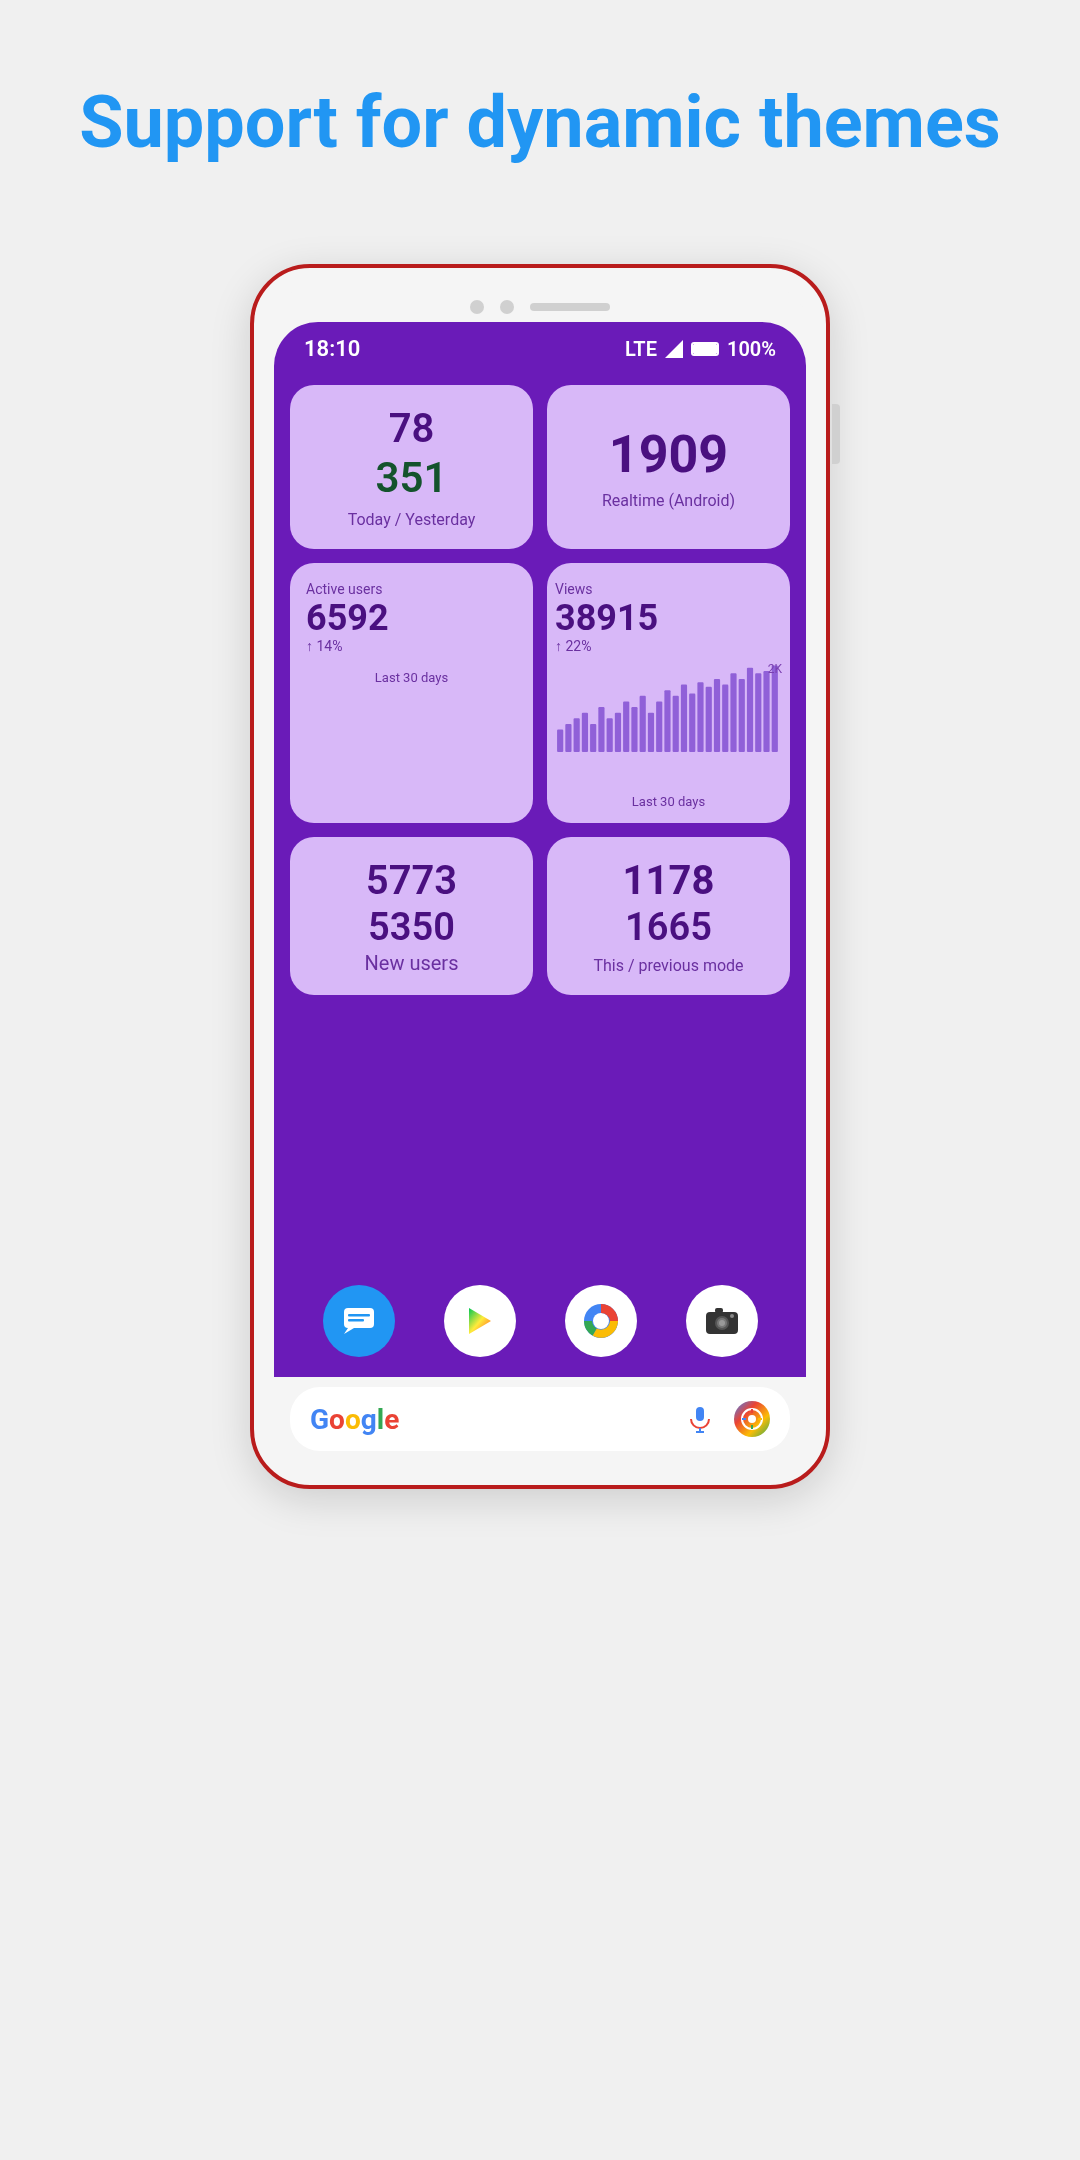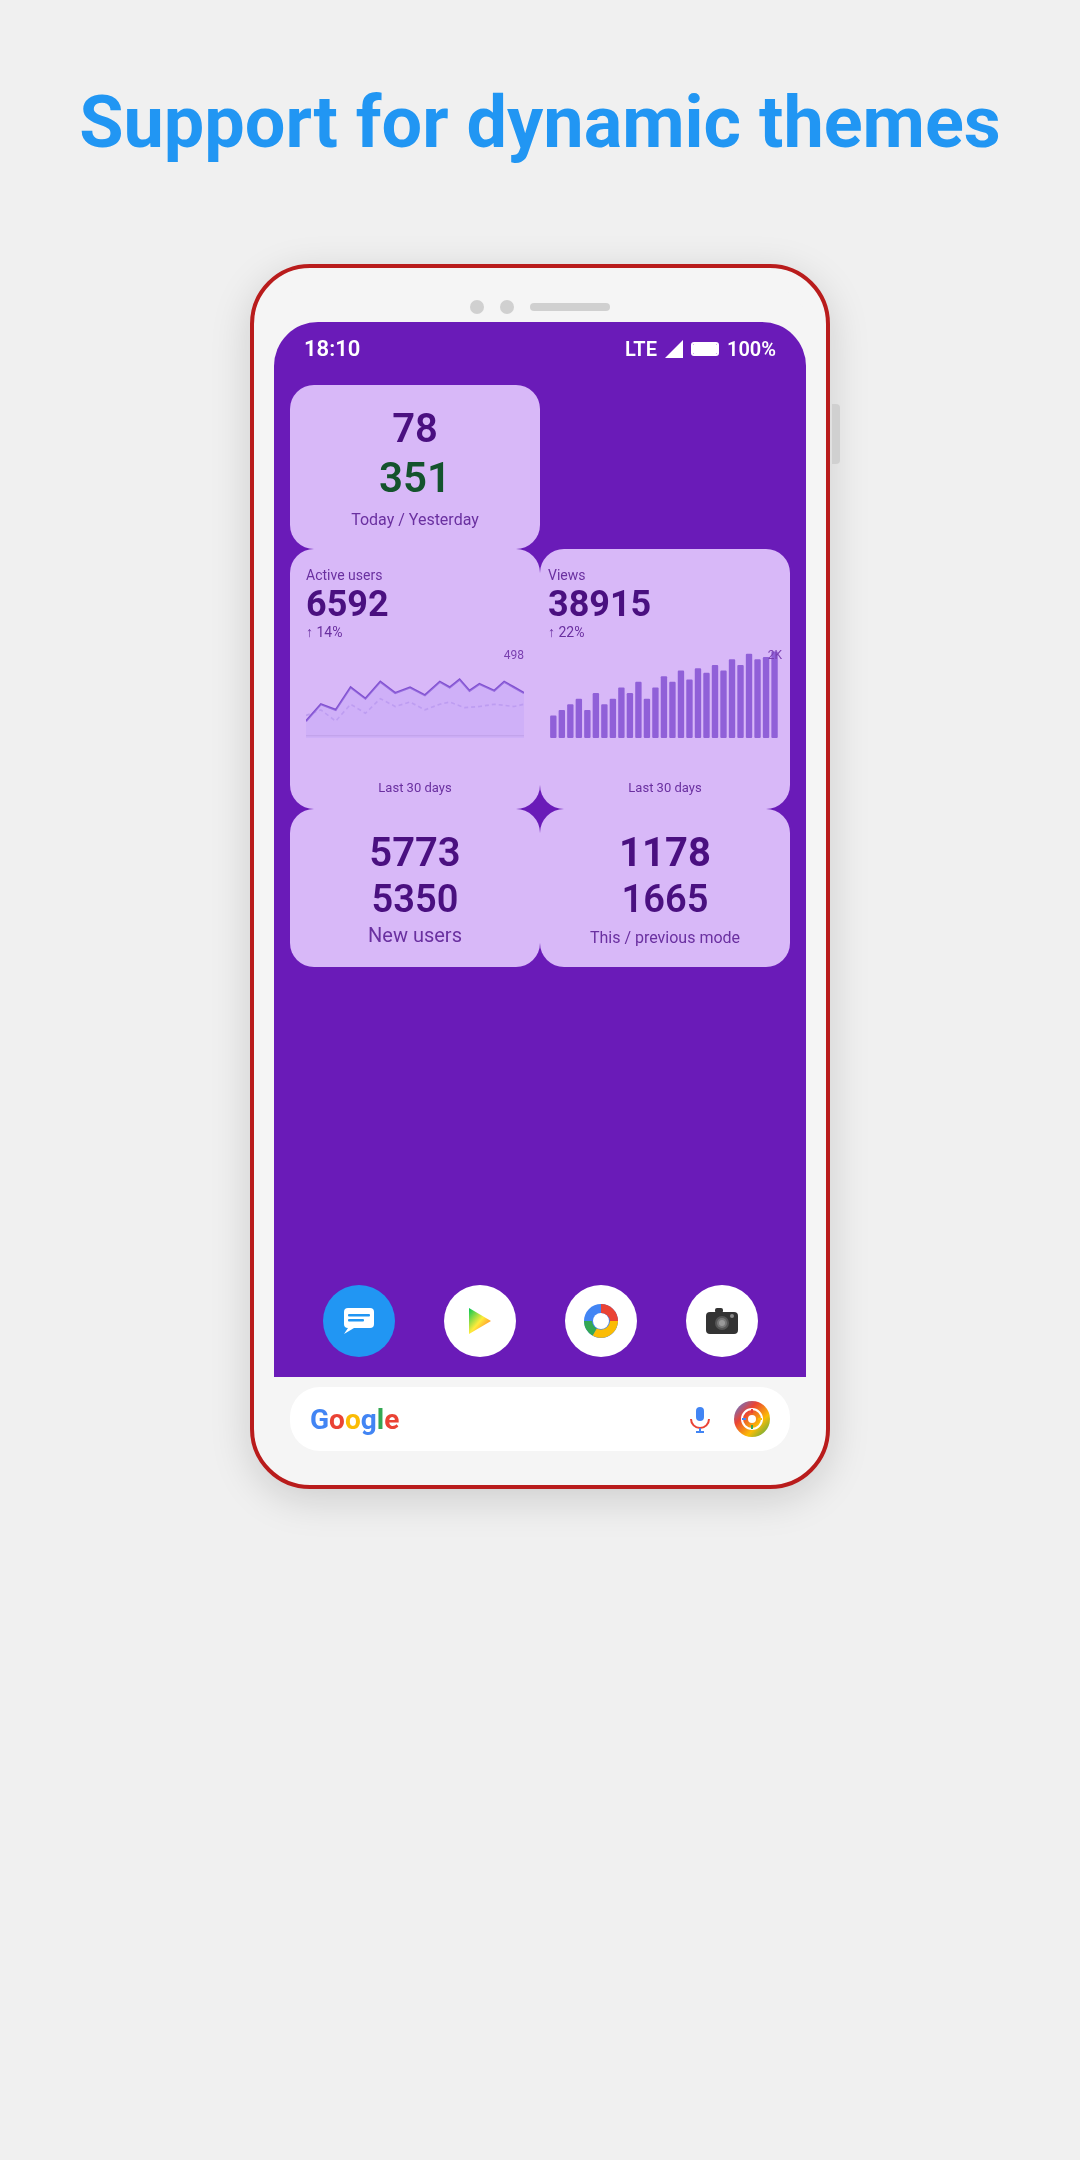--- a/index.html
+++ b/index.html
@@ -84,20 +84,21 @@
     .app-content {
       background: #6a1bb8;
       padding: 16px;
       min-height: 900px;
     }
 
     
     .dashboard-grid {
       display: grid;
       grid-template-columns: 1fr 1fr;
+      gap: 14px;
     }
 
     .card {
       background: #d8b8f8;
       border-radius: 24px;
       padding: 20px 16px;
       display: flex;
       flex-direction: column;
       align-items: center;
     }
@@ -387,38 +388,29 @@
 
       <div class="app-content">
         <div class="dashboard-grid">
 
           <div class="card card-today">
             <div class="main-number">78</div>
             <div class="sub-number">351</div>
             <div class="label">Today / Yesterday</div>
           </div>
 
+          <div class="card card-realtime">
+            <div class="big-number">1909</div>
+            <div class="label">Realtime (Android)</div>
+          </div>
 
           <div class="card card-chart">
             <div class="card-chart-title">Active users</div>
             <div class="card-chart-number">6592</div>
             <div class="card-chart-percent">↑ 14%</div>
-            <div class="chart-area" style="position:relative; width:100%;">
-              <span class="chart-label-top">498</span>
-              <svg class="line-chart-svg" viewBox="0 0 220 80" preserveAspectRatio="none">
-
-                <polyline points="0,60 15,55 30,65 45,50 60,58 75,45 90,52 105,48 120,55 135,50 145,48 160,53 175,52 190,50 210,52 220,50" fill="none" stroke="#b090e8" stroke-width="1.5" stroke-dasharray="4,3" opacity="0.7"></polyline>
-
-                <polyline points="0,65 15,50 30,55 45,35 60,45 75,30 90,40 105,35 120,42 135,30 145,35 155,28 165,38 175,32 190,38 200,30 210,35 220,40" fill="none" stroke="#8050d0" stroke-width="2"></polyline>
-
-                <polygon points="0,65 15,50 30,55 45,35 60,45 75,30 90,40 105,35 120,42 135,30 145,35 155,28 165,38 175,32 190,38 200,30 210,35 220,40 220,80 0,80" fill="#c0a0f8" opacity="0.35"></polygon>
-
-                <line x1="0" y1="78" x2="220" y2="78" stroke="#b090d8" stroke-width="1" opacity="0.5"></line>
-              </svg>
-            </div>
             <div class="chart-bottom-label">Last 30 days</div>
           </div>
 
           <div class="card card-chart-views">
             <div class="card-chart-title">Views</div>
             <div class="card-chart-number">38915</div>
             <div class="card-chart-percent">↑ 22%</div>
             <div class="chart-area" style="position:relative; width:100%;">
               <span class="chart-label-top">2K</span>
               <svg class="bar-chart-svg" viewBox="0 0 220 80" preserveAspectRatio="none">

